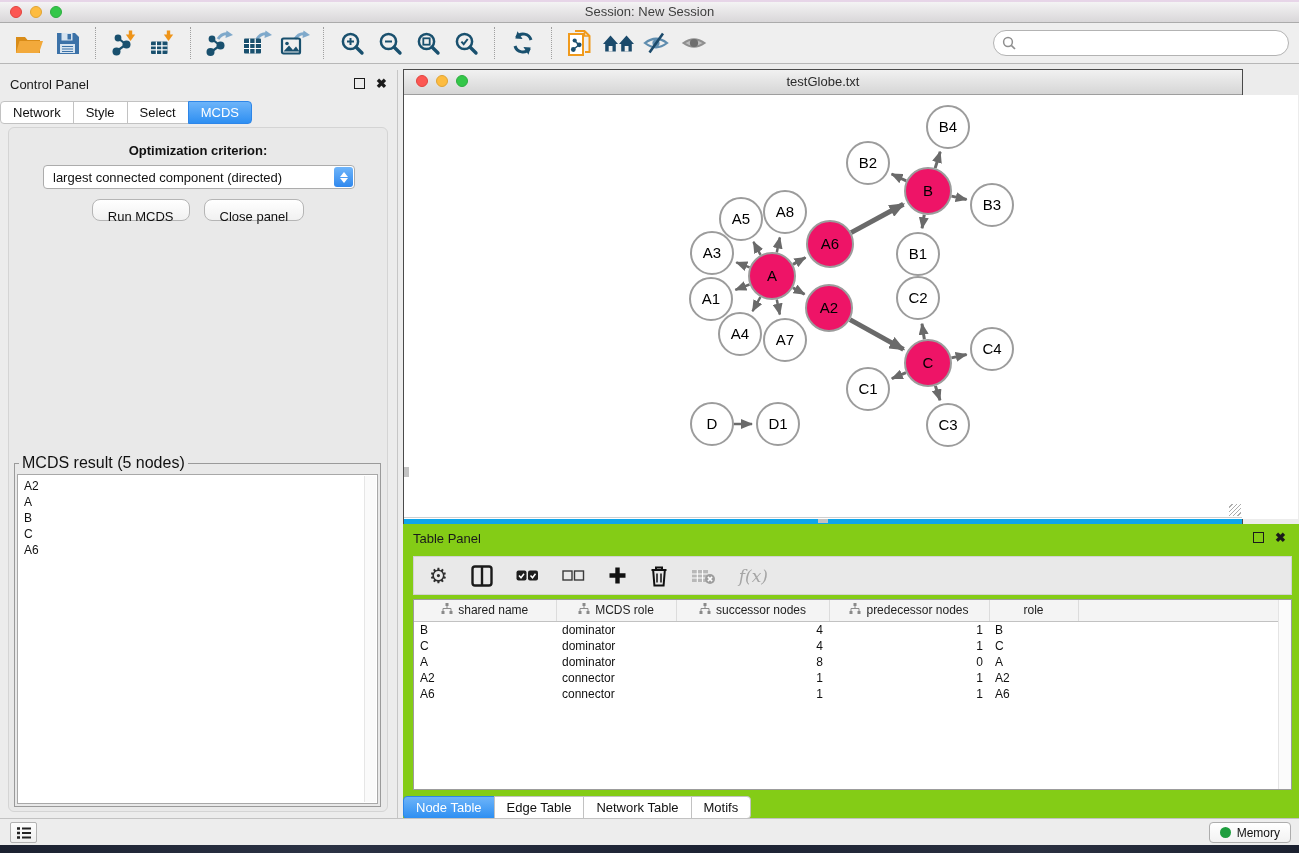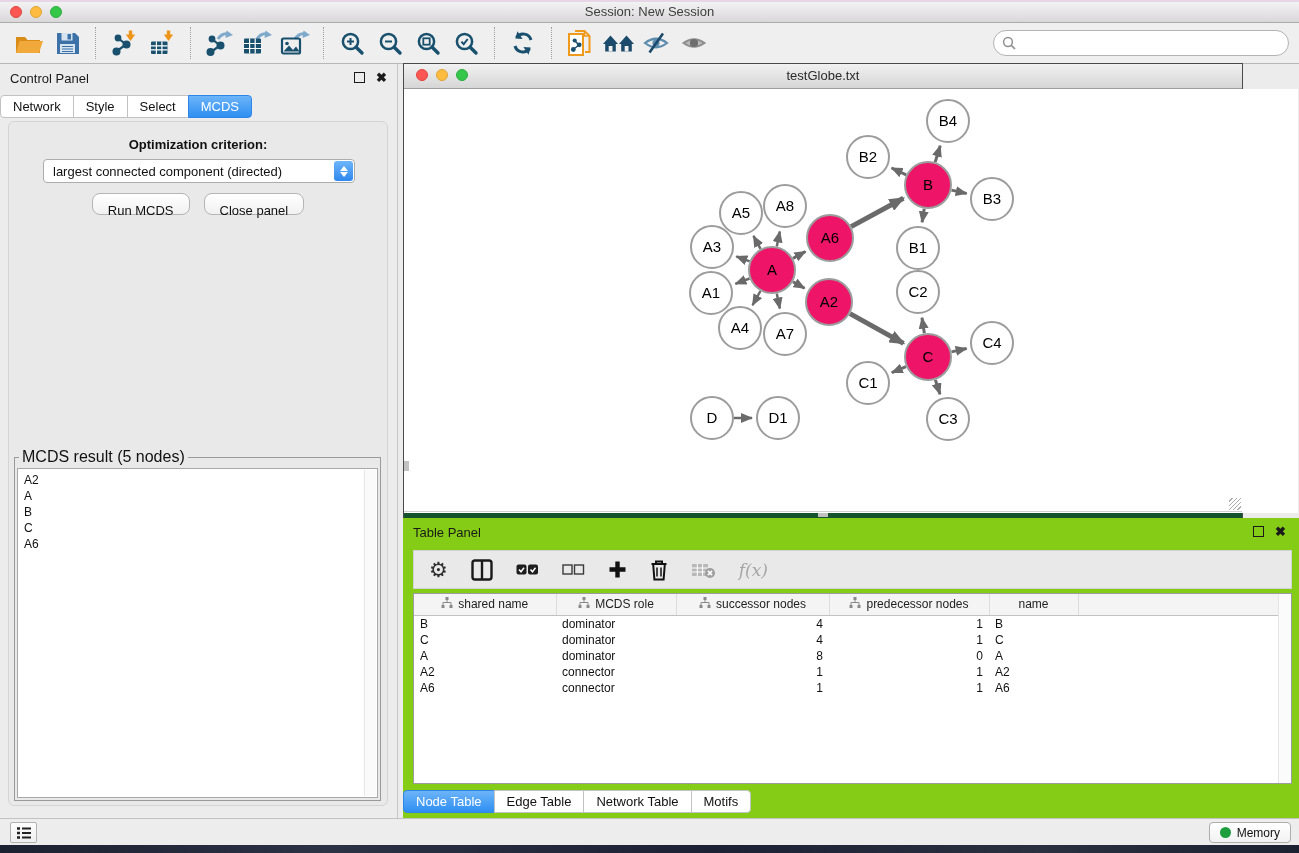--- a/index.html
+++ b/index.html
@@ -12,21 +12,21 @@
   .light.yellow{background:#FDBC40;border:1px solid #E0A433;}
   .light.green{background:#34C749;border:1px solid #2DAD40;}
   .titlebar .title{text-align:center;font-size:13px;color:#3E3E3E;line-height:19px;}
   
   .toolbar{position:absolute;top:23px;left:0;right:0;height:41px;box-sizing:border-box;background:#EFEFEF;border-bottom:1px solid #B7B7B7;display:flex;align-items:center;padding:0 10px;}
   .tb-btn{width:38px;height:34px;display:flex;align-items:center;justify-content:center;flex:0 0 auto;}
   .tb-sep{width:0;height:32px;border-left:1px dotted #9F9F9F;margin:0 9px;flex:0 0 auto;}
   .search-wrap{margin-left:auto;width:296px;height:26px;box-sizing:border-box;border:1px solid #B3B3B3;border-radius:13px;background:#FFF;display:flex;align-items:center;padding:0 8px;}
   .search-wrap input{border:none;outline:none;flex:1;font-size:13px;font-family:"Liberation Sans",sans-serif;background:transparent;}
   
-  .main{position:absolute;top:64px;left:0;right:0;height:754px;}
+  .main{position:absolute;top:70px;left:0;right:0;height:754px;}
   
   .control-panel{position:absolute;left:0;top:0;width:398px;height:754px;background:#ECECEC;border-right:1px solid #C6C6C6;box-sizing:border-box;}
   .cp-title{position:absolute;left:10px;top:7px;font-size:13px;color:#1A1A1A;}
   .panel-ctrls{position:absolute;right:10px;top:8px;display:flex;gap:11px;align-items:center;}
   .float-ico{width:9px;height:9px;border:1.5px solid #1A1A1A;background:transparent;}
   .close-ico{font-size:13px;font-weight:bold;color:#1A1A1A;line-height:11px;}
   .tabrow{display:flex;}
   .cp-tabs{position:absolute;top:31px;left:0;right:0;}
   .tab{height:21px;line-height:21px;padding:0 12px;background:#FFF;border:1px solid #C2C2C2;margin-left:-1px;font-size:13px;color:#111;}
   .tab:first-child{border-radius:4px 0 0 4px;margin-left:0;}
@@ -39,21 +39,21 @@
   .stepper{width:19px;height:20px;margin:1px 1px 1px 0;border-radius:3px;background:linear-gradient(#6FB5FA,#2F88EE);display:flex;flex-direction:column;align-items:center;justify-content:center;gap:1px;}
   .stepper svg{display:block;}
   .cp-buttons{position:absolute;top:71px;left:0;right:0;display:flex;justify-content:center;gap:14px;}
   .btn{height:22px;box-sizing:border-box;padding:7px 15px;background:linear-gradient(#FFFFFF,#F1F1F1);border:1px solid #B5B5B5;border-radius:8px;font-size:13px;color:#111;line-height:20px;}
   .result-group{position:absolute;left:5px;right:6px;top:326px;bottom:4px;border:1px solid #9A9A9A;padding:2px;margin:0;}
   .result-group legend{font-size:16px;color:#111;padding:0 3px;margin-left:2px;}
   .result-list{position:relative;width:100%;height:100%;box-sizing:border-box;background:#FFF;border:1px solid #A8A8A8;font-size:12px;padding:3px 0 0 6px;overflow:hidden;}
   .result-item{line-height:16px;color:#111;}
   .result-scroll{position:absolute;top:1px;bottom:1px;right:1px;width:11px;background:#FAFAFA;border-left:1px solid #E6E6E6;}
   
-  .network-window{position:absolute;left:403px;top:-1px;width:840px;height:456px;box-sizing:border-box;background:#14532d;border:1px solid #4A4A4A;}
+  .network-window{position:absolute;left:403px;top:-1px;width:840px;height:456px;box-sizing:border-box;background:#0ea5e9;border:1px solid #4A4A4A;}
   .nw-titlebar{position:relative;height:24px;background:linear-gradient(#F1F1F1,#D6D6D6);border-bottom:1px solid #9E9E9E;}
   .nw-titlebar .title{text-align:center;font-size:13px;color:#2B2B2B;line-height:24px;}
   .nw-canvas{position:absolute;top:25px;left:0;width:894px;height:424px;background:#FFF;}
   .nw-hscroll{position:absolute;left:0;right:0;bottom:0;height:6px;border-top:1px solid #CFCFCF;}
   .nw-hthumb{position:absolute;left:50%;margin-left:-5px;top:1px;width:10px;height:4px;background:#C2C2C2;}
   .nw-vthumb{position:absolute;left:0;top:372px;width:5px;height:10px;background:#C2C2C2;}
   .nw-resize{position:absolute;right:1px;bottom:8px;width:12px;height:12px;background:repeating-linear-gradient(135deg,transparent 0 2px,#ADADAD 2px 3px);}
   
   .table-panel{position:absolute;left:403px;top:454px;right:0;height:300px;background:#84cc16;}
   .tp-title{position:absolute;left:10px;top:7px;font-size:13px;color:#1A1A1A;}
@@ -512,21 +512,21 @@
                         <rect x="4.5" y="0" width="3" height="3" fill="#8A8A8A"></rect>
                         <path d="M6 3 v2.5 M2 5.5 h8 M2 5.5 v3 M10 5.5 v3" stroke="#8A8A8A" stroke-width="1" fill="none"></path>
                         <rect x="0.5" y="8" width="3" height="3" fill="#8A8A8A"></rect>
                         <rect x="8.5" y="8" width="3" height="3" fill="#8A8A8A"></rect>
                       </svg></span>
                     <span>predecessor nodes</span>
                   </span>
                 </th>
                 <th>
                   <span class="thwrap">
-                    <span>name</span>
+                    <span>role</span>
                   </span>
                 </th>
                 <th></th>
               </tr>
             </thead>
           <tbody>
               <tr>
                 <td class="al">B</td>
                 <td class="al">dominator</td>
                 <td class="ar">4</td>

